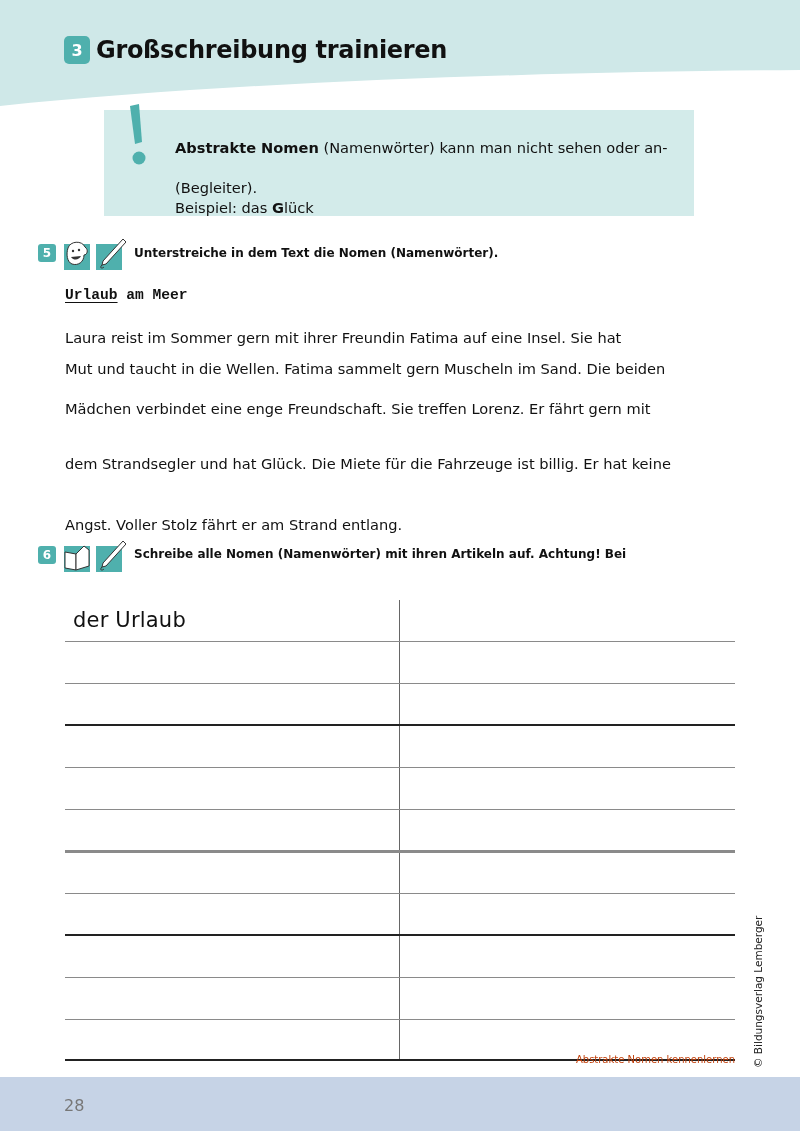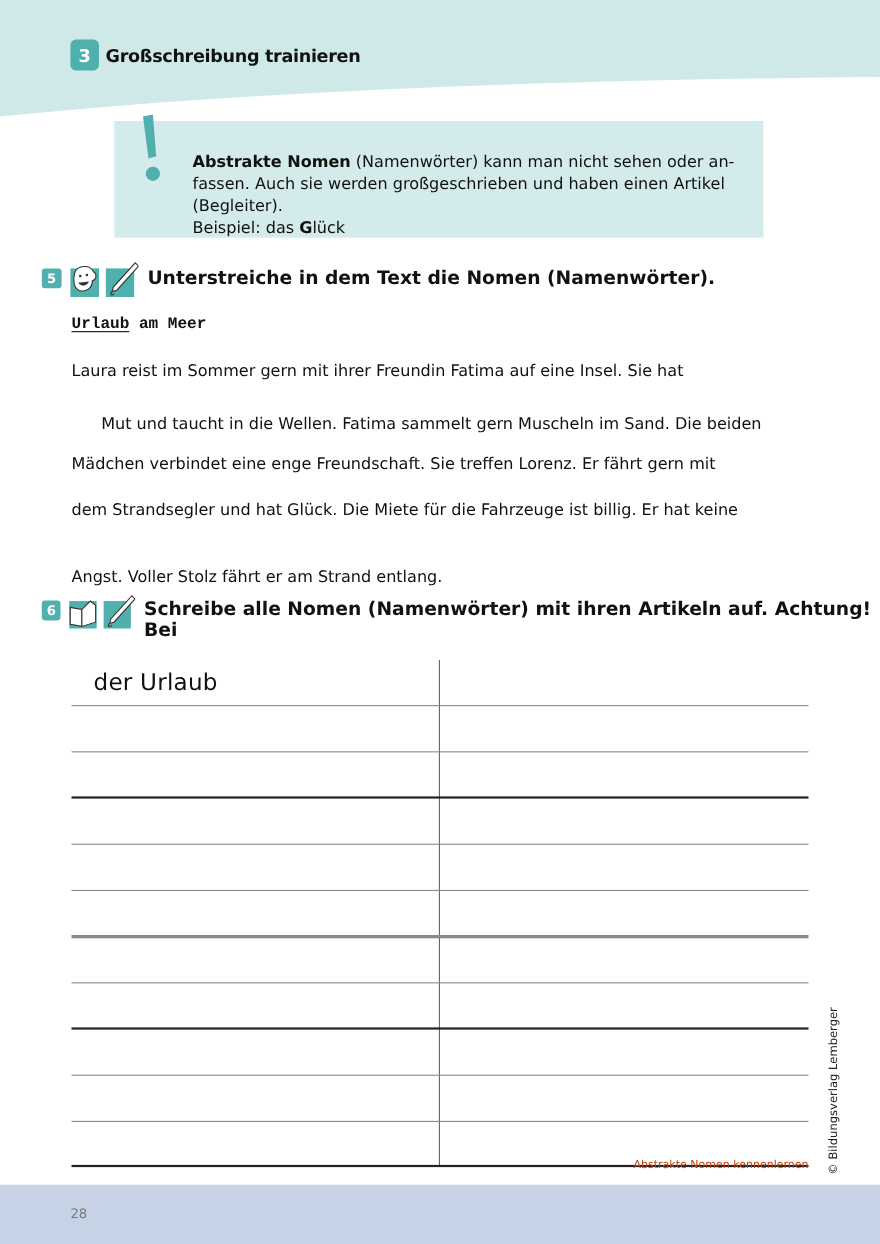--- a/index.html
+++ b/index.html
@@ -1,40 +1,40 @@
 <!DOCTYPE html>
 <html><head>
 <meta charset="utf-8">
 <style>
   html, body { margin:0; padding:0; }
   body { width:800px; height:1131px; position:relative; overflow:hidden; background:#ffffff; font-family:"DejaVu Sans", sans-serif; color:#111; }
   .header-bg { position:absolute; left:0; top:0; width:800px; height:110px; }
   .chapter { position:absolute; left:64px; top:36px; display:flex; align-items:center; }
   .badge { display:inline-flex; align-items:center; justify-content:center; background:#4fb0ad; color:#fff; border-radius:5px; font-weight:bold; }
   .badge.big { width:26px; height:28px; font-size:16px; margin-right:6px; }
-  .chapter-title { font-size:16px; font-weight:bold; letter-spacing:-0.3px; }
+  .chapter-title { font-size:24px; font-weight:bold; letter-spacing:-0.3px; }
   .infobox { position:absolute; left:104px; top:110px; width:590px; height:106px; background:#d3ebea; }
   .exclaim { position:absolute; left:126px; top:104px; width:26px; height:64px; }
   .info-text { position:absolute; left:175px; top:138px; width:500px; font-size:14.6px; line-height:20px; }
   .task { position:absolute; left:38px; display:flex; align-items:flex-start; }
   .badge.small { width:18px; height:18px; font-size:12px; margin-top:6px; margin-right:6px; border-radius:3px; }
   .icon-box { width:30px; height:32px; margin-right:4px; }
-  .task-text { font-size:17px; font-weight:bold; line-height:19px; margin-left:4px; }
+  .task-text { font-size:12px; font-weight:bold; line-height:19px; margin-left:4px; }
   .story-title { position:absolute; left:65px; top:287px; font-size:14.6px; font-weight:bold;font-family:Liberation Mono, monospace; }
   .story-title u { text-decoration:underline; text-underline-offset:3px; }
   .story-line { position:absolute; left:65px; font-size:14.6px; }
   .table { position:absolute; left:65px; top:600px; width:670px; height:460px; }
   .vline { position:absolute; left:334px; top:0; width:1px; height:460px; background:#666; }
   .hline { position:absolute; left:0; width:670px; }
   .hl-thin { height:1px; background:#8a8a8a; }
   .hl-dark { height:2px; background:#222; }
   .hl-thick { height:3px; background:#8a8a8a; }
-  .cell-text { position:absolute; left:20px; top:8px; font-size:21px; font-family:"DejaVu Sans", sans-serif; font-weight:normal; letter-spacing:0.2px; }
+  .cell-text { position:absolute; left:8px; top:8px; font-size:21px; font-family:"DejaVu Sans", sans-serif; font-weight:normal; letter-spacing:0.2px; }
   .footer { position:absolute; left:0; top:1077px; width:800px; height:54px; background:#c6d3e6; }
-  .page-num { position:absolute; left:64px; top:1096px; font-size:12px; color:#777; }
+  .page-num { position:absolute; left:64px; top:1096px; font-size:16px; color:#777; }
   .footer-title { position:absolute; right:65px; top:1054px; font-size:10px; color:#c2410c; }
   .copyright { position:absolute; left:752px; top:1068px; transform:rotate(-90deg); transform-origin:left top; font-size:10.5px; white-space:nowrap; color:#222; }
 </style>
 </head>
 <body>
 
 <svg class="header-bg" viewBox="0 0 800 110" preserveAspectRatio="none">
   <path d="M0,0 H800 V70 C560,72 250,80 0,106 Z" fill="#cfe8e8"></path>
 </svg>
 
@@ -43,21 +43,21 @@
   <span class="chapter-title">Großschreibung trainieren</span>
 </div>
 
 <div class="infobox"></div>
 <svg class="exclaim" viewBox="0 0 26 64">
   <polygon points="4,2 13,0 16,38 9,40" fill="#4fb0ad"></polygon>
   <circle cx="13" cy="54" r="6.5" fill="#4fb0ad"></circle>
 </svg>
 <div class="info-text">
   <b>Abstrakte Nomen</b><span> (Namenwörter) kann man nicht sehen oder an-</span><br>
-  <span>fassen. Auch sie werden großgeschrieben und haben einen Artikel</span><br>
+  <br>
   <span>(Begleiter).</span><br>
   <span>Beispiel: das </span><b>G</b><span>lück</span>
 </div>
 
 <div class="task" style="top:238px;">
   <span class="badge small">5</span>
   <svg class="icon-box" viewBox="0 0 30 32">
     <rect x="2" y="6" width="26" height="26" fill="#4fb0ad"></rect>
     <path d="M6,10 C8,3 20,2 23,9 C27,12 25,17 22,17 C22,24 16,28 10,26 C5,24 4,16 6,10 Z" fill="#fff" stroke="#333" stroke-width="1"></path>
     <circle cx="11" cy="13" r="1.2" fill="#333"></circle>
@@ -68,22 +68,22 @@
     <rect x="0" y="6" width="26" height="26" fill="#4fb0ad"></rect>
     <path d="M27,1 L30,4 L10,26 L6,27 L7,23 Z" fill="#fff" stroke="#333" stroke-width="1"></path>
     <path d="M6,27 C3,30 6,31 8,29" fill="none" stroke="#333" stroke-width="1"></path>
   </svg>
   <span class="task-text" style="margin-top:6px;">Unterstreiche in dem Text die Nomen (Namenwörter).</span>
 </div>
 
 <div class="story-title"><u>Urlaub</u><span> am Meer</span></div>
 
 <div class="story-line" style="top:329px;text-align:center;">Laura reist im Sommer gern mit ihrer Freundin Fatima auf eine Insel. Sie hat</div>
-<div class="story-line" style="top:377px;margin-left:27px;">Mut und taucht in die Wellen. Fatima sammelt gern Muscheln im Sand. Die beiden</div>
-<div class="story-line" style="top:413px;">Mädchen verbindet eine enge Freundschaft. Sie treffen Lorenz. Er fährt gern mit</div>
+<div class="story-line" style="top:360px;">Mut und taucht in die Wellen. Fatima sammelt gern Muscheln im Sand. Die beiden</div>
+<div class="story-line" style="top:400px;">Mädchen verbindet eine enge Freundschaft. Sie treffen Lorenz. Er fährt gern mit</div>
 <div class="story-line" style="top:455px;">dem Strandsegler und hat Glück. Die Miete für die Fahrzeuge ist billig. Er hat keine</div>
 <div class="story-line" style="top:516px;text-align:right;">Angst. Voller Stolz fährt er am Strand entlang.</div>
 
 <div class="task" style="top:540px;">
   <span class="badge small">6</span>
   <svg class="icon-box" viewBox="0 0 30 32">
     <rect x="2" y="6" width="26" height="26" fill="#4fb0ad"></rect>
     <path d="M3,12 L14,14 L14,30 L3,28 Z" fill="#fff" stroke="#333" stroke-width="1"></path>
     <path d="M14,14 L22,6 L27,10 L27,26 L14,30 Z" fill="#fff" stroke="#333" stroke-width="1"></path>
   </svg>

